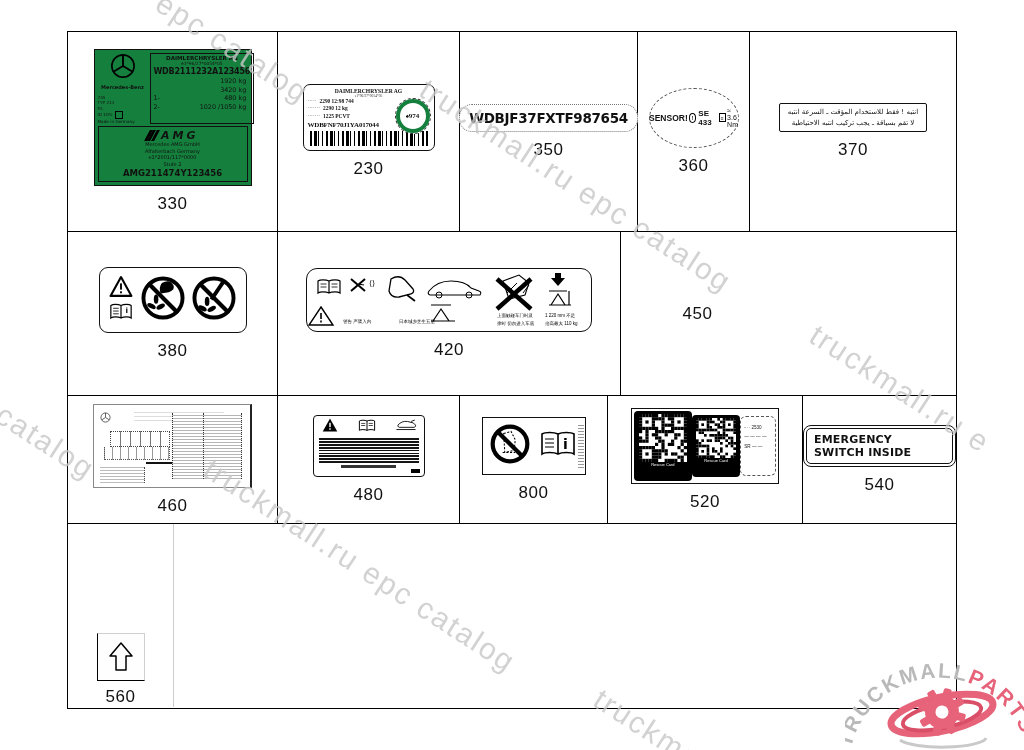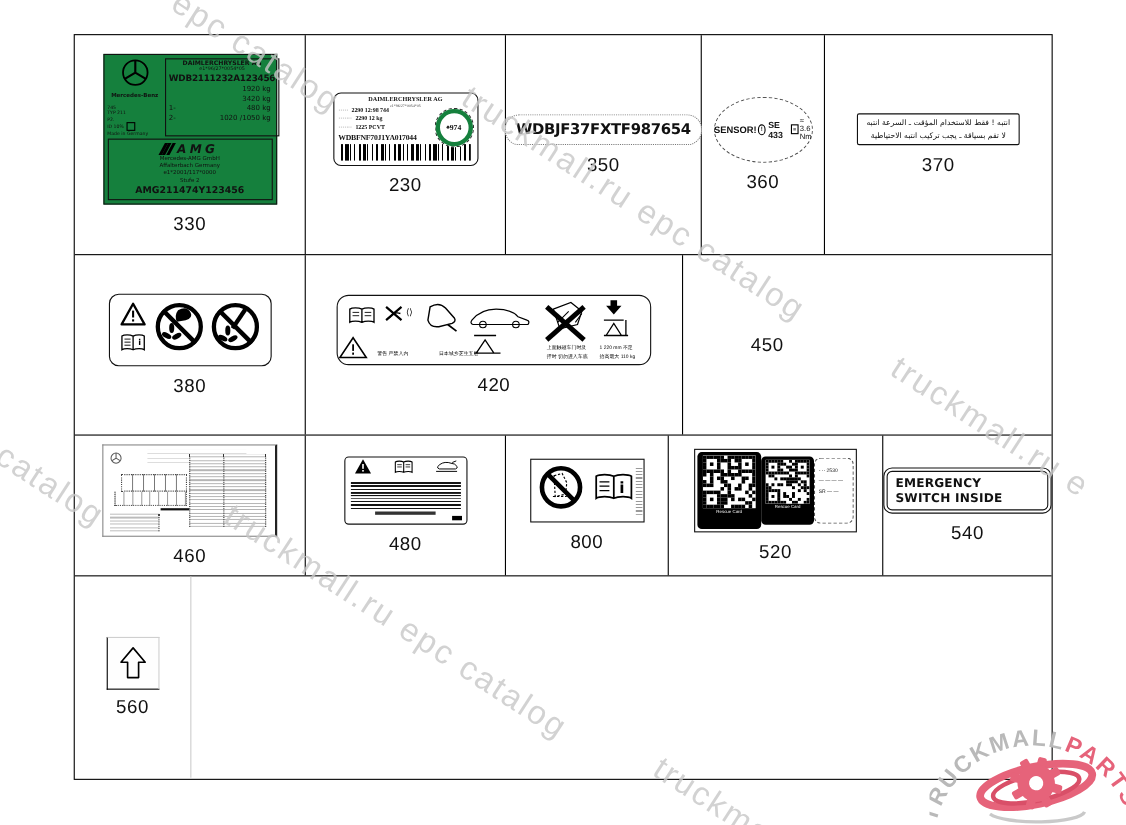--- a/index.html
+++ b/index.html
@@ -125,21 +125,21 @@
   .qrframe{background:#000;border-radius:4px;display:flex;flex-direction:column;align-items:center;
            padding:3px 3px 1px;gap:1px;}
   .qrcap{color:#fff;font-size:4px;line-height:1.2;}
   .l520-panel{width:38px;height:60px;border:1px dashed #555;border-radius:6px;box-sizing:border-box;
               padding:6px 3px;font-size:4.6px;line-height:2.1;color:#222;background:#fff;}
   
   .label560{width:46px;height:46px;border-left:1.5px solid #000;border-bottom:1.5px solid #000;
             border-top:1px solid #cfcfcf;border-right:1px solid #cfcfcf;background:#fefefe;
             display:flex;align-items:center;justify-content:center;}
   .cell560{position:absolute;left:0;top:0;width:105px;height:100%;display:flex;flex-direction:column;
-           align-items:center;justify-content:center;gap:6px;}
+           align-items:center;justify-content:flex-end;gap:6px;}
   .r4divider{position:absolute;left:105px;top:0;bottom:0;width:1px;background:#ccc;}
 </style>
 </head>
 <body>
 
 <div class="wm" style="left:168px;top:-14px;">epc catalog</div>
 <div class="wm" style="left:432px;top:72px;">truckmall.ru epc catalog</div>
 <div class="wm" style="left:-62px;top:352px;">l epc catalog</div>
 <div class="wm" style="left:822px;top:318px;">truckmall.ru e</div>
 <div class="wm" style="left:216px;top:452px;">truckmall.ru epc catalog</div>

